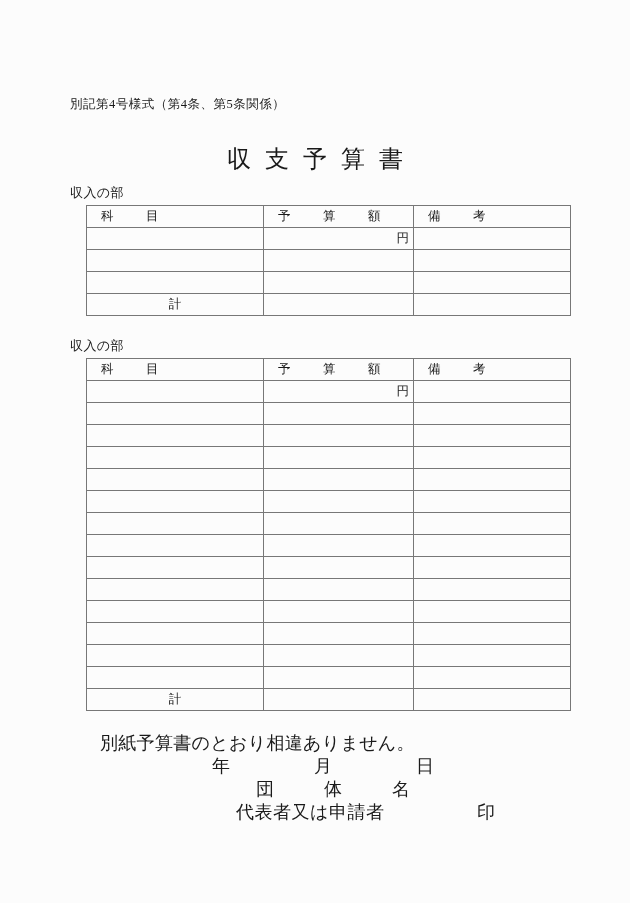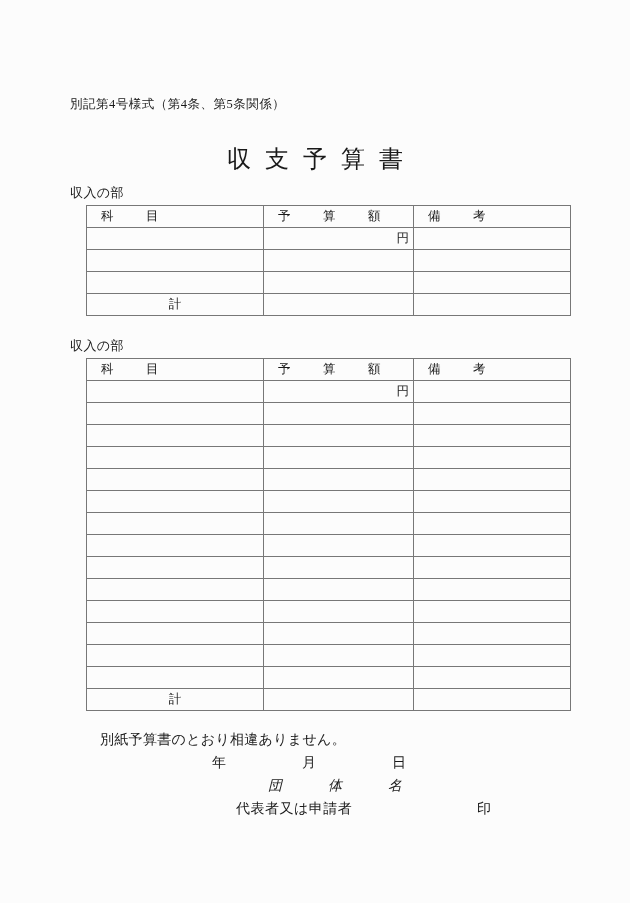--- a/index.html
+++ b/index.html
@@ -93,44 +93,43 @@
     text-align: right;
     padding-right: 7px;
   }
 
   
   .footer {
     position: absolute;
     left: 0;
     top: 731px;
     width: 630px;
-    font-size: 14px;
+    font-size: 18px;
   }
   .footer-line {
     position: relative;
     height: 23px;
     white-space: nowrap;
   }
   .decl-text {
     position: absolute;
     left: 100px;
     letter-spacing: 0.3px;
   }
   .date-line {
     position: absolute;
     left: 196px;
     letter-spacing: 16px;
     text-indent: 16px;
   }
   .org-line {
     position: absolute;
-    left: 252px;
+    left: 240px;
     letter-spacing: 16px;
     text-indent: 16px;
-    font-style: italic;
   }
   .rep-line {
     position: absolute;
     left: 236px;
     letter-spacing: 0.5px;
   }
   .seal-mark {
     position: absolute;
     left: 477px;
     letter-spacing: 0.5px;

